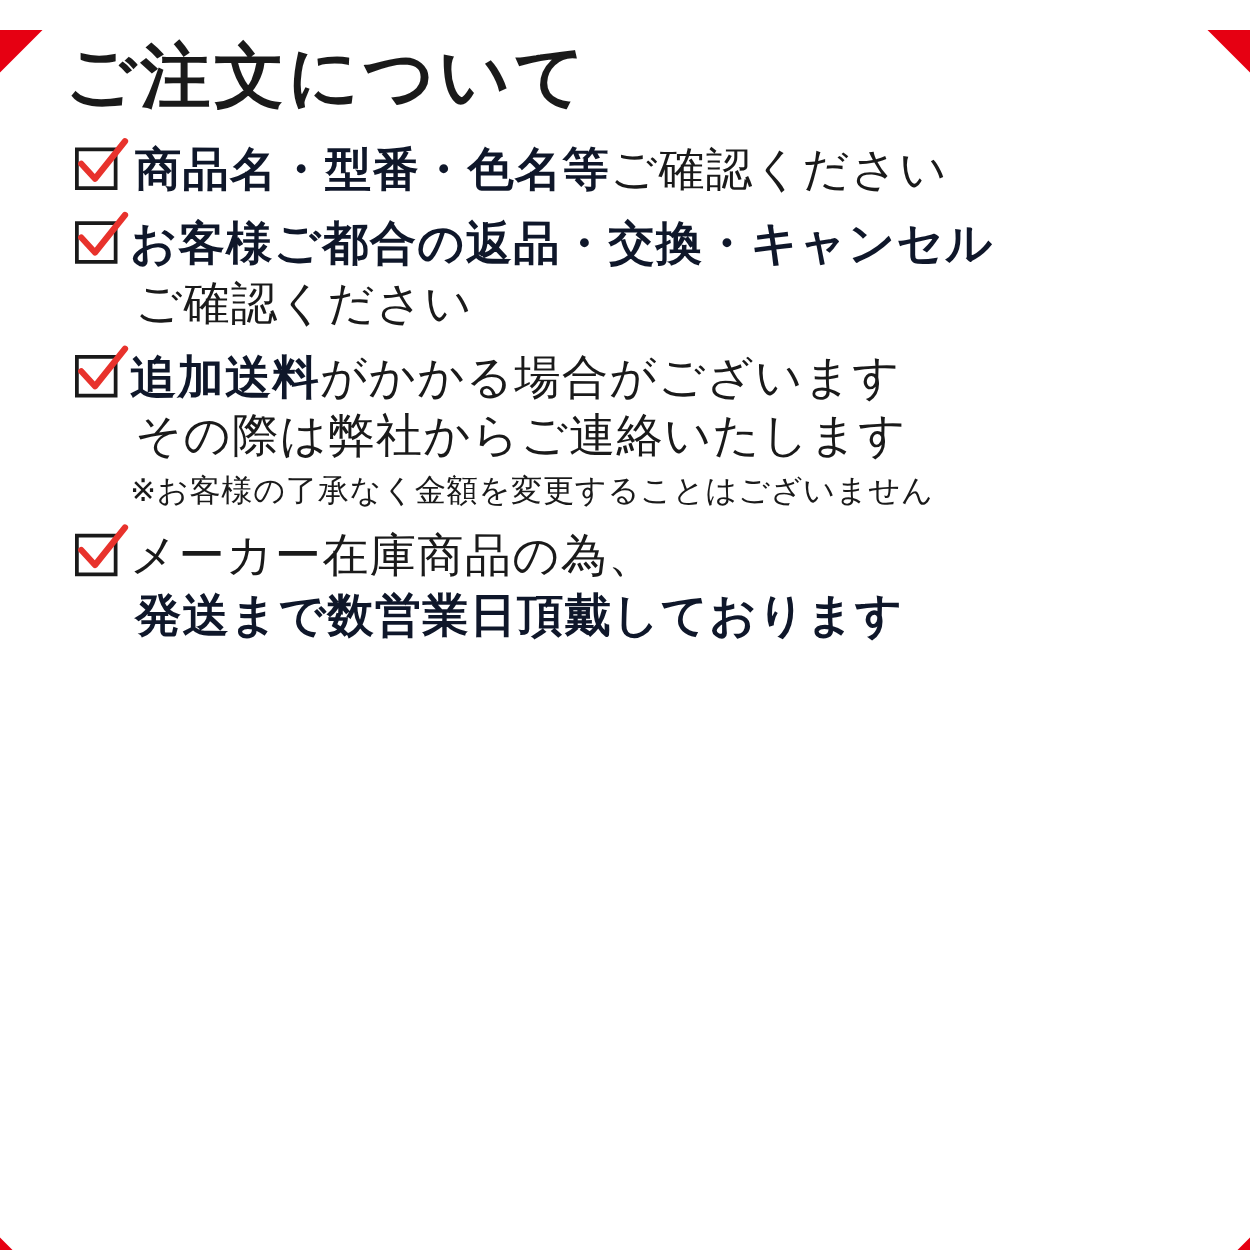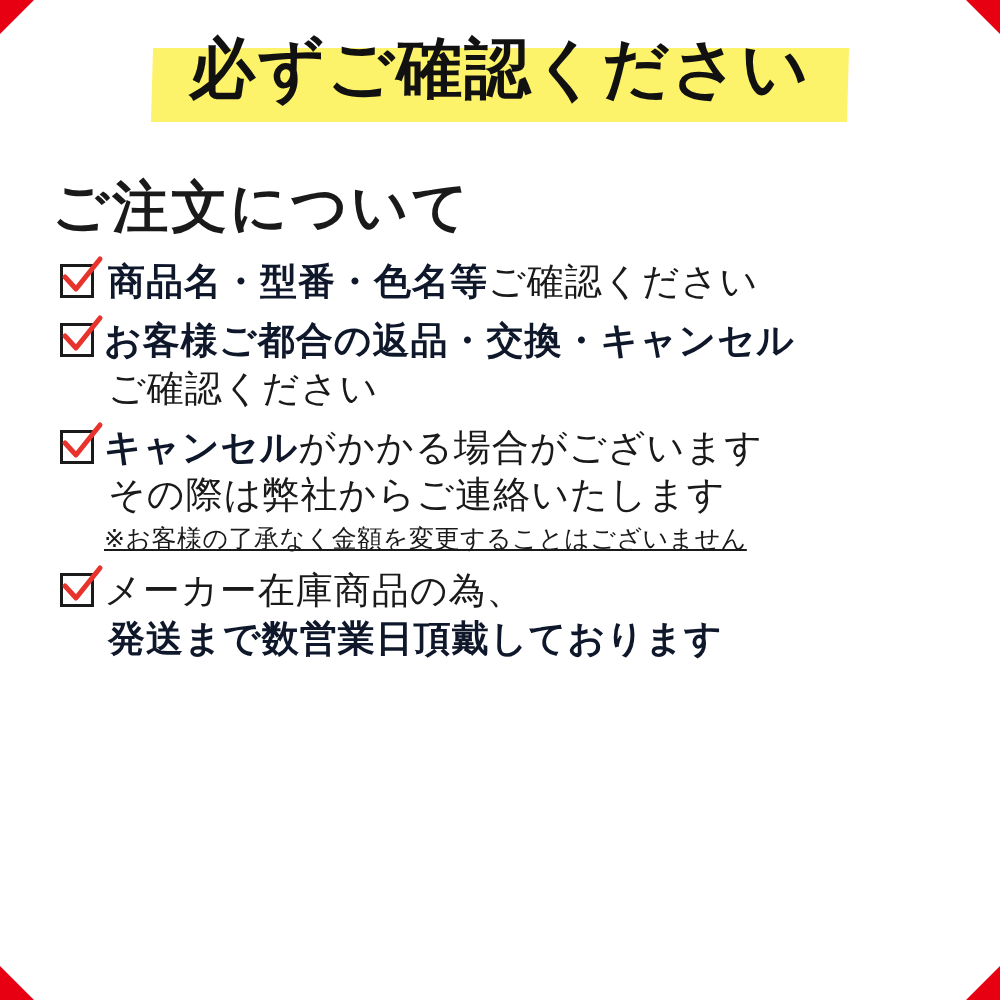--- a/index.html
+++ b/index.html
@@ -136,37 +136,32 @@
   .black {
     color: #1a1a1a;
   }
   .note {
     font-size: 25px;
     line-height: 1.3;
     color: #1a1a1a;
     letter-spacing: 0.5px;
     margin-top: 4px;
     white-space: nowrap;
-    text-decoration: underline;
   }
 </style>
 </head>
 <body>
 
 <div class="page">
 
   <div class="corner corner-tl"></div>
   <div class="corner corner-tr"></div>
   <div class="corner corner-bl"></div>
   <div class="corner corner-br"></div>
 
-  <div class="title-wrap">
-    <div class="title-highlight"></div>
-    <div class="title-text">必ずご確認ください</div>
-  </div>
 
   <div class="section">
     <div class="section-heading">ご注文について</div>
 
     <div class="item">
       <span class="checkbox">
         <svg viewBox="0 0 46 46" aria-hidden="true">
           <path d="M6 22 L17 34 L41 4" fill="none" stroke="#e8322c" stroke-width="5" stroke-linecap="round" stroke-linejoin="round"></path>
         </svg>
       </span>
@@ -187,21 +182,21 @@
       </span>
     </div>
 
     <div class="item">
       <span class="checkbox">
         <svg viewBox="0 0 46 46" aria-hidden="true">
           <path d="M6 22 L17 34 L41 4" fill="none" stroke="#e8322c" stroke-width="5" stroke-linecap="round" stroke-linejoin="round"></path>
         </svg>
       </span>
       <span class="lines">
-        <div class="line"><span class="red">キャンセル</span><span class="black">がかかる場合がございます</span></div>
+        <div class="line"><span class="red">追加送料</span><span class="black">がかかる場合がございます</span></div>
         <div class="line indent"><span class="black">その際は弊社からご連絡いたします</span></div>
         <div class="note">※お客様の了承なく金額を変更することはございません</div>
       </span>
     </div>
   </div>
 
   <div class="section">
 
     <div class="item">
       <span class="checkbox">

